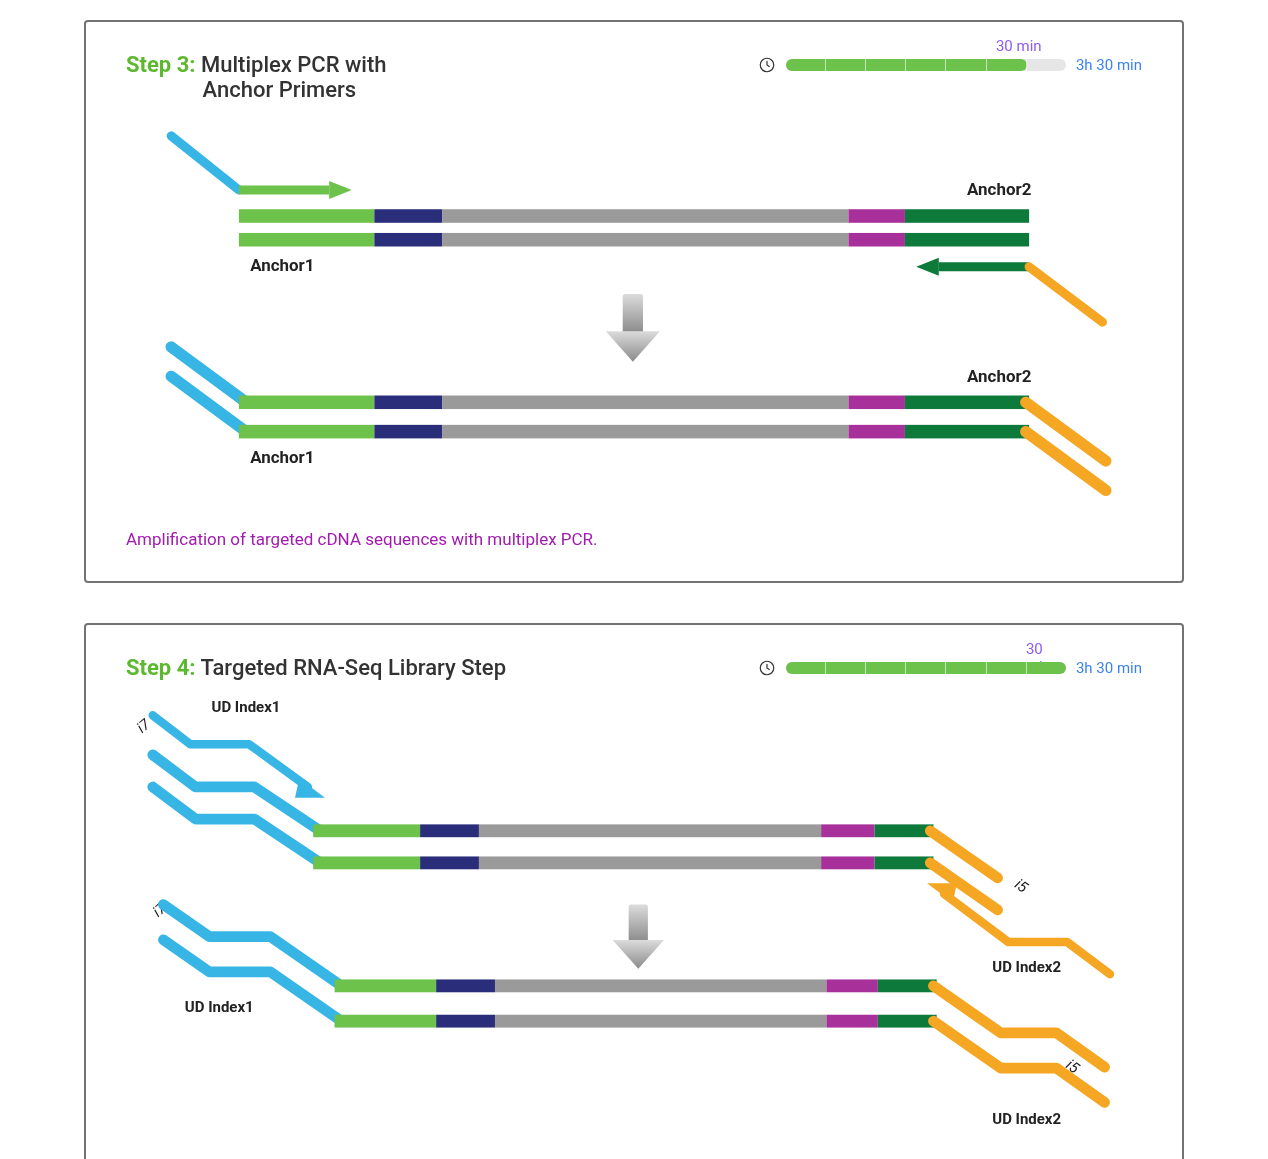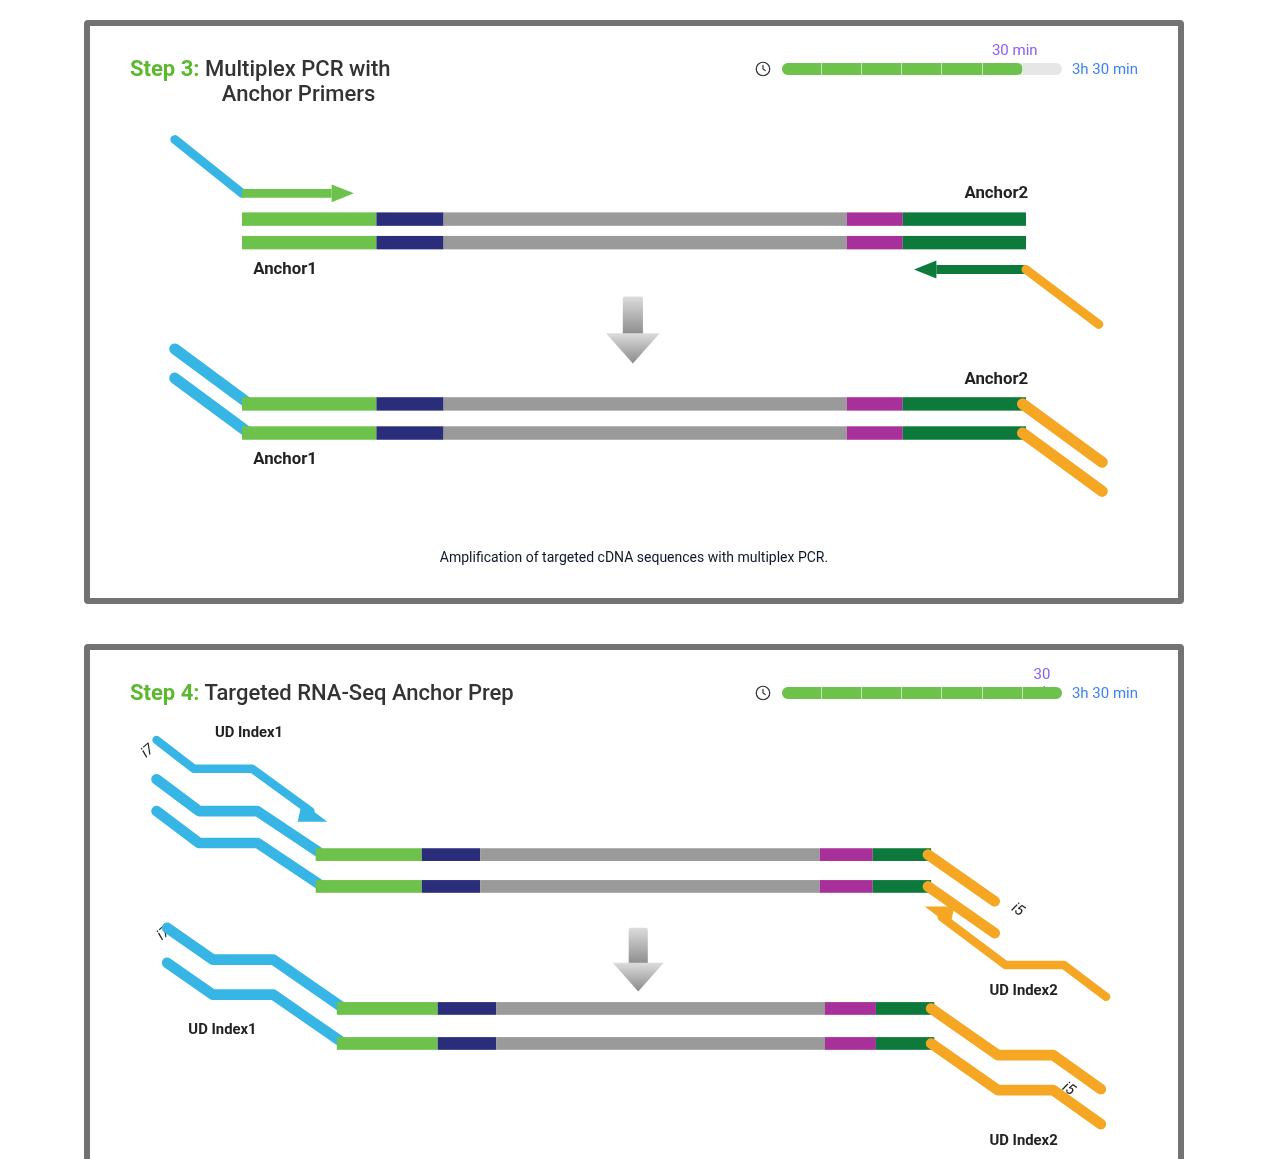--- a/index.html
+++ b/index.html
@@ -3,28 +3,27 @@
 <meta charset="utf-8">
 <style>
   body {
     margin: 0;
     padding: 20px;
     background: #ffffff;
     font-family: "Segoe UI", Roboto, "Helvetica Neue", Arial, sans-serif;
     color: #333;
   }
   .card {
-    border: 6px solid #737373;
+    border: 2px solid #737373;
     border-radius: 4px;
     margin: 0 auto 40px auto;
     max-width: 1100px;
     padding: 30px 40px 30px 40px;
     position: relative;
     box-sizing: border-box;
-    text-align: center;
   }
   .header-row {
     display: flex;
     align-items: flex-start;
     justify-content: space-between;
     gap: 20px;
   }
   .step-title {
     font-size: 22px;
     font-weight: 500;
@@ -79,23 +78,23 @@
   }
   .clock-icon {
     width: 18px; height: 18px;
     flex-shrink: 0;
   }
   .diagram {
     width: 100%;
     height: auto;
   }
   .caption {
-    font-size: 14px;
-    color: #0f172a;
-    margin-top: 24px;
+    font-size: 17px;
+    color: #a21caf;
+    margin-top: 4px;
     line-height: 1.4;
   }
   svg text {
     font-family: "Segoe UI", Roboto, Arial, sans-serif;
   }
 </style>
 </head>
 <body>
 
 <div class="card">
@@ -201,21 +200,21 @@
     <text x="110" y="320" font-size="15" font-weight="700" fill="#222">Anchor1</text>
   </svg>
 
   <div class="caption">Amplification of targeted cDNA sequences with multiplex PCR.</div>
 </div>
 
 <div class="card">
   <div class="header-row">
     <div class="step-title">
       <span class="step-label">Step 4:</span>
-      <span>Targeted RNA-Seq Anchor Prep</span>
+      <span>Targeted RNA-Seq Library Step</span>
     </div>
     <div class="time-block">
       <svg class="clock-icon" viewBox="0 0 24 24">
         <circle cx="12" cy="12" r="9" fill="none" stroke="#333" stroke-width="1.6"></circle>
         <path d="M12 7 V12 L15 14" fill="none" stroke="#333" stroke-width="1.6" stroke-linecap="round"></path>
       </svg>
       <div class="progress-wrap">
         <div class="time-top" style="left:240px">30 min</div>
         <div class="progress-bar">
           <div class="progress-fill" id="step4-fill" style="width: 100%;"></div>

